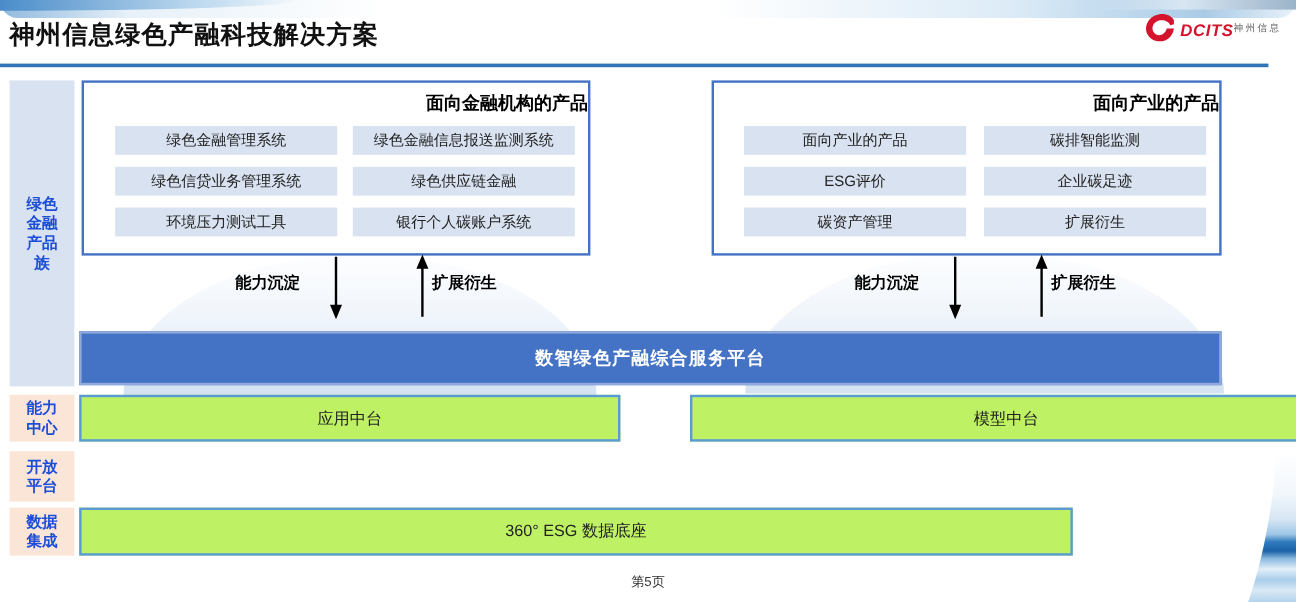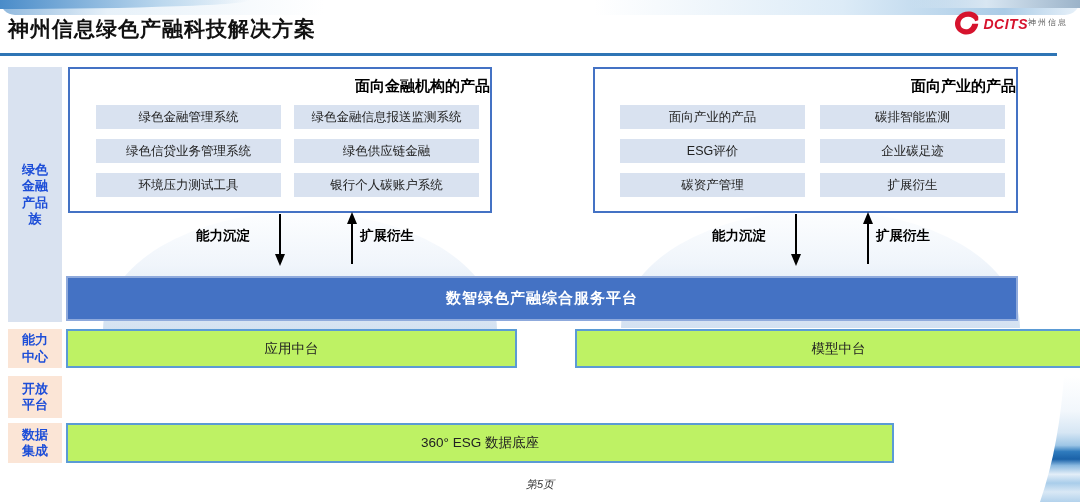--- a/index.html
+++ b/index.html
@@ -63,21 +63,21 @@
 
   
   .rowbox { position:absolute; background:#bef264; border:2px solid #5b9bd5; display:flex; align-items:center;
     justify-content:center; font-size:13.5px; color:#222; }
   .row-app { left:66px; top:329px; width:451px; height:39px; }
   .row-model { left:575px; top:329px; width:527px; height:39px; }
   .row-open { left:66px; top:376px; width:952px; height:42px; }
   .row-data { left:66px; top:423px; width:828px; height:40px; }
 
   .footer-page { position:absolute; left:0; top:477px; width:1080px; text-align:center;
-    font-size:11px; font-style:italic; color:#333; }
+    font-size:11px; color:#333; }
 
   .ribbon { position:absolute; right:0; top:376px; }
 </style>
 </head>
 <body>
 
 <div class="slide">
 
   <div class="deco-a"></div>
   <div class="deco-b"></div>

